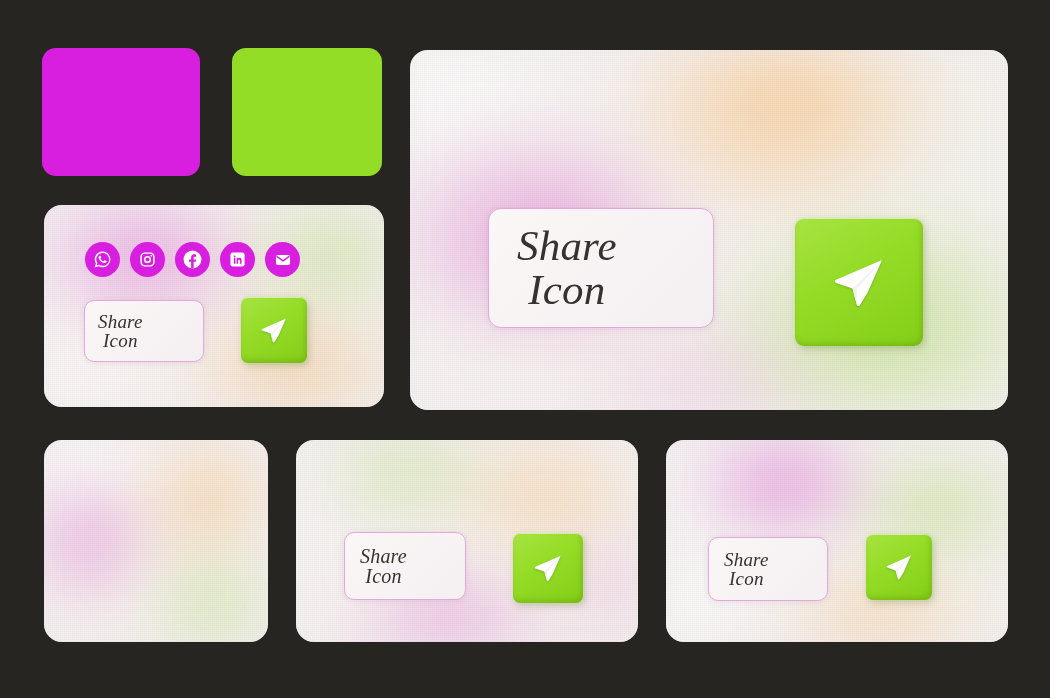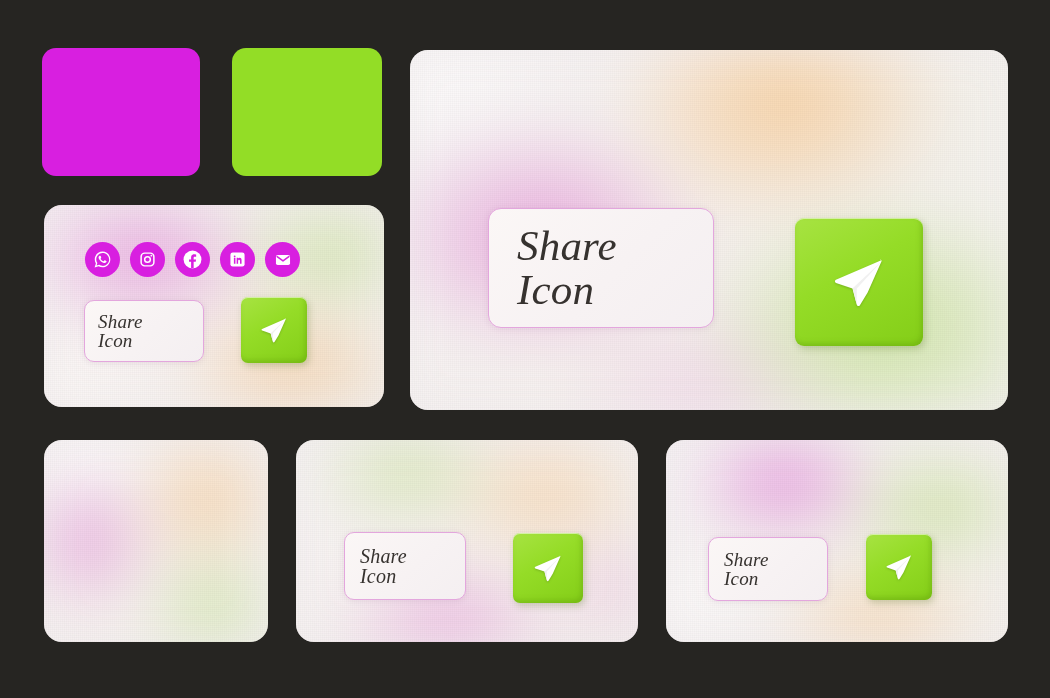--- a/index.html
+++ b/index.html
@@ -72,20 +72,21 @@
   
   .share-pill {
     position: absolute;
     border-radius: 10px;
     background: linear-gradient(135deg, #fbf7f6 0%, #f7f2f3 55%, #f4eff1 100%);
     border: 1px solid #e3a6dd;
     box-shadow: 0 1px 6px rgba(120,60,110,.10);
     display: flex;
     align-items: center;
     box-sizing: border-box;
+    text-align: center;
   }
   .share-pill .txt {
     font-family: "Liberation Serif", "DejaVu Serif", serif;
     font-style: italic;
     color: #36322f;
     line-height: 1.02;
     white-space: pre-line;
     letter-spacing: .2px;
   }
 

